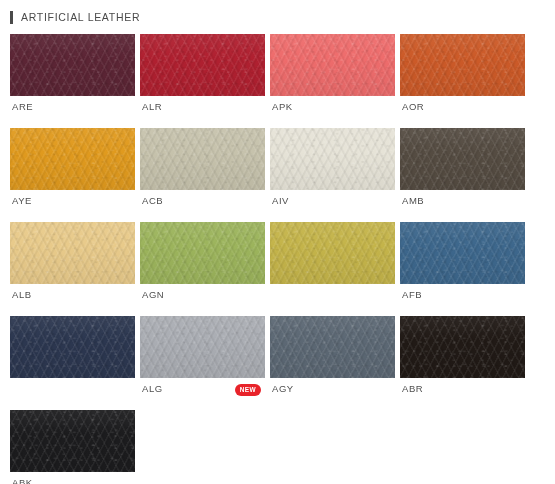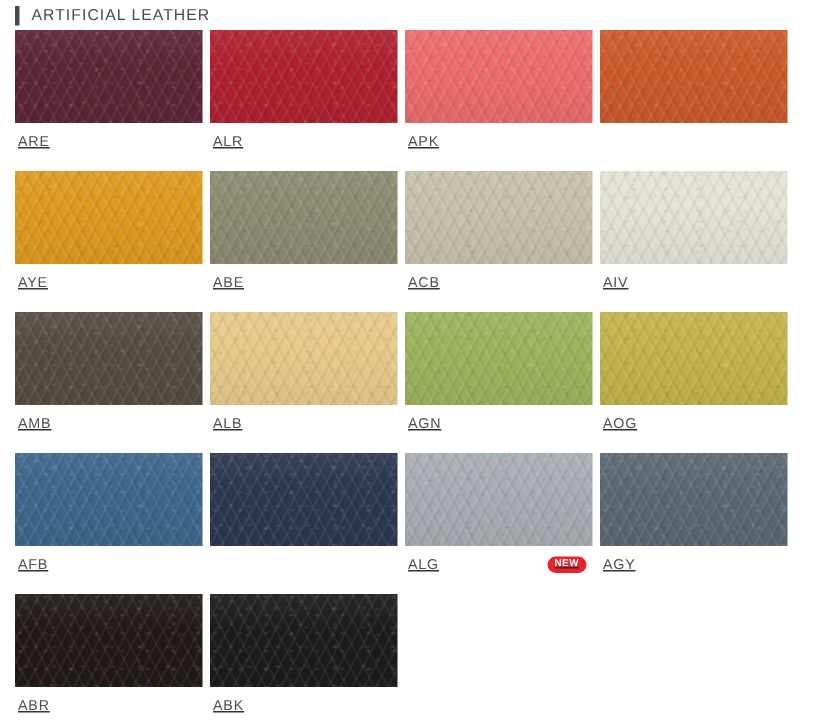--- a/index.html
+++ b/index.html
@@ -21,21 +21,21 @@
     height: 484px;
     box-sizing: border-box;
     position: relative;
     background: #ffffff;
   }
 
   
   .section-header {
     display: flex;
     align-items: center;
-    height: 20px;
+    height: 34px;
     padding-left: 10px;
     box-sizing: border-box;
   }
   .header-bar {
     width: 3px;
     height: 13px;
     background: #4a4a4a;
     margin-right: 8px;
     flex: 0 0 auto;
   }
@@ -91,26 +91,25 @@
     inset: 0;
     background-image:
       repeating-linear-gradient(118deg, rgba(255,255,255,0.055) 0px, rgba(255,255,255,0.055) 1px, rgba(0,0,0,0.045) 2px, rgba(0,0,0,0.045) 3px, rgba(255,255,255,0) 4px, rgba(255,255,255,0) 7px),
       repeating-linear-gradient(62deg, rgba(255,255,255,0.05) 0px, rgba(255,255,255,0.05) 1px, rgba(0,0,0,0.04) 2px, rgba(0,0,0,0.04) 3px, rgba(255,255,255,0) 4px, rgba(255,255,255,0) 8px),
       linear-gradient(180deg, rgba(255,255,255,0.06), rgba(255,255,255,0) 38%, rgba(0,0,0,0.05));
     pointer-events: none;
   }
 
   .swatch-footer {
     display: flex;
-    align-items: center;
+    align-items: flex-start;
     height: 13px;
     margin-top: 6px;
     padding-left: 2px;
     box-sizing: border-box;
-    text-decoration: underline;
   }
   .swatch-code {
     font-size: 9.5px;
     letter-spacing: 0.55px;
     color: #4f4f4f;
     line-height: 1;
     white-space: nowrap;
   }
   .new-badge {
     margin-left: auto;
@@ -151,34 +150,31 @@
         </div>
       </div>
       <div class="swatch-cell">
         <div class="swatch-chip" style="background-color: rgb(238, 108, 108);"></div>
         <div class="swatch-footer">
           <span class="swatch-code">APK</span>
         </div>
       </div>
       <div class="swatch-cell">
         <div class="swatch-chip" style="background-color: rgb(204, 90, 40);"></div>
+        <div class="swatch-footer">
+          <span class="swatch-code">AOR</span>
+        </div>
       </div>
       <div class="swatch-cell">
         <div class="swatch-chip" style="background-color: rgb(224, 154, 30);"></div>
         <div class="swatch-footer">
           <span class="swatch-code">AYE</span>
         </div>
       </div>
       <div class="swatch-cell">
-        <div class="swatch-chip" style="background-color: rgb(142, 139, 114);"></div>
-        <div class="swatch-footer">
-          <span class="swatch-code">ABE</span>
-        </div>
-      </div>
-      <div class="swatch-cell">
         <div class="swatch-chip" style="background-color: rgb(198, 194, 172);"></div>
         <div class="swatch-footer">
           <span class="swatch-code">ACB</span>
         </div>
       </div>
       <div class="swatch-cell">
         <div class="swatch-chip" style="background-color: rgb(230, 227, 215);"></div>
         <div class="swatch-footer">
           <span class="swatch-code">AIV</span>
         </div>
@@ -196,23 +192,20 @@
         </div>
       </div>
       <div class="swatch-cell">
         <div class="swatch-chip" style="background-color: rgb(156, 180, 92);"></div>
         <div class="swatch-footer">
           <span class="swatch-code">AGN</span>
         </div>
       </div>
       <div class="swatch-cell">
         <div class="swatch-chip" style="background-color: rgb(196, 180, 74);"></div>
-        <div class="swatch-footer">
-          <span class="swatch-code">AOG</span>
-        </div>
       </div>
       <div class="swatch-cell">
         <div class="swatch-chip" style="background-color: rgb(61, 103, 140);"></div>
         <div class="swatch-footer">
           <span class="swatch-code">AFB</span>
         </div>
       </div>
       <div class="swatch-cell">
         <div class="swatch-chip" style="background-color: rgb(44, 55, 80);"></div>
       </div>

